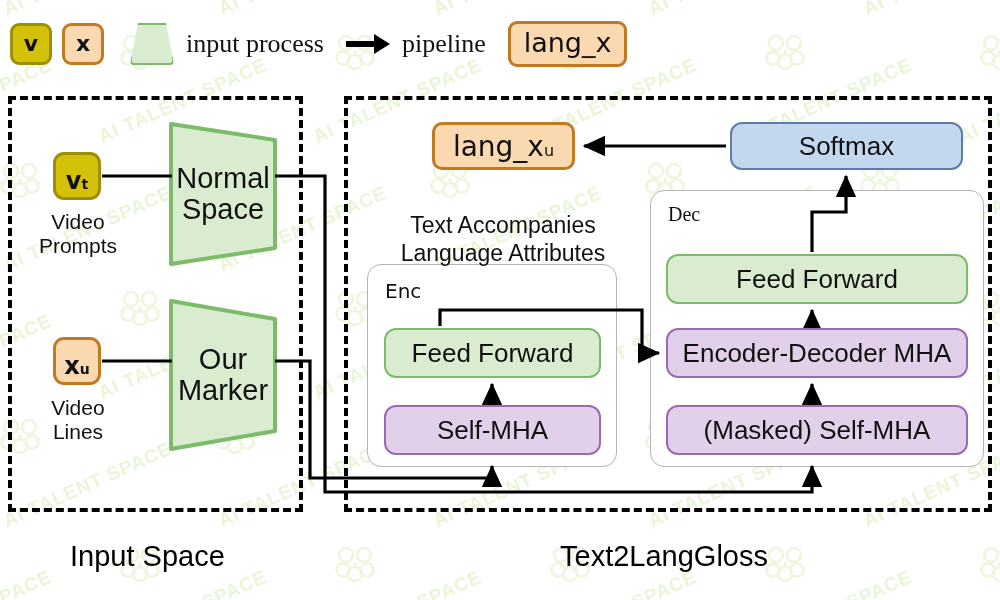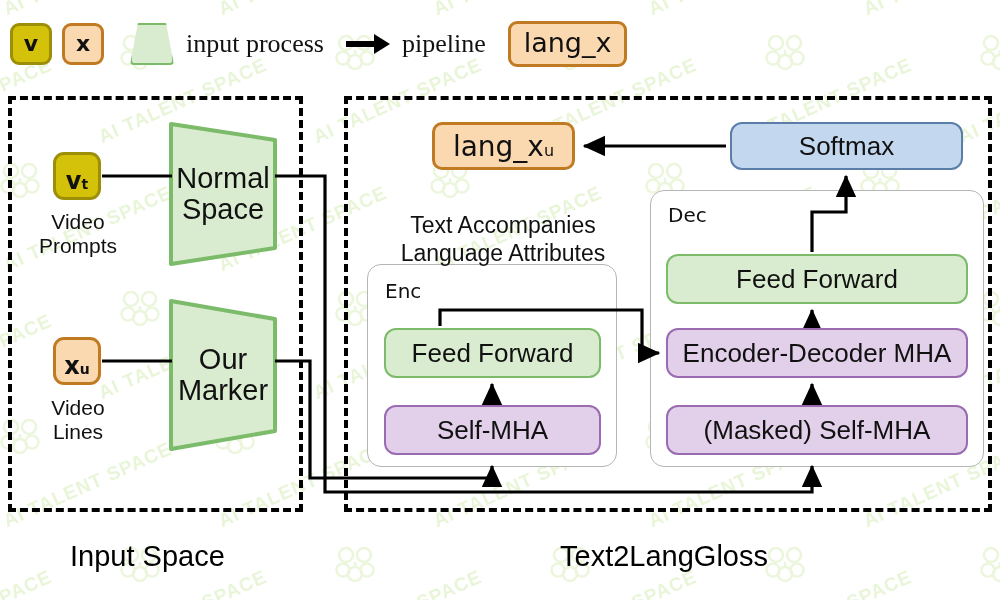--- a/index.html
+++ b/index.html
@@ -684,21 +684,21 @@
   <div class="note" style="left:378px; top:212px; width:250px;">Text Accompanies
 Language Attributes</div>
 
   <div class="subpanel" style="left:367px; top:264px; width:250px; height:203px;"></div>
   <div class="subpanel-label" style="left:385px; top:279px;">Enc</div>
 
   <div class="block green" style="left:384px; top:328px; width:217px; height:50px;">Feed Forward</div>
   <div class="block purple" style="left:384px; top:405px; width:217px; height:50px;">Self-MHA</div>
 
   <div class="subpanel" style="left:650px; top:190px; width:334px; height:277px;"></div>
-  <div class="subpanel-label" style="left:668px; top:203px;">Dec</div>
+  <div class="subpanel-label" style="left:668px; top:203px;font-family:Liberation Serif, serif;">Dec</div>
 
   <div class="block green" style="left:666px; top:254px; width:302px; height:50px;">Feed Forward</div>
   <div class="block purple" style="left:666px; top:405px; width:302px; height:50px;">(Masked) Self-MHA</div>
   <div class="block purple" style="left:666px; top:328px; width:302px; height:50px;">Encoder-Decoder MHA</div>
 
   <svg id="wires" width="1000" height="600" viewBox="0 0 1000 600">
     <defs>
       <marker id="ah" markerWidth="9" markerHeight="9" refX="6.6" refY="3.2" orient="auto" markerUnits="strokeWidth">
         <path d="M0,0 L7,3.2 L0,6.4 z" fill="#000"></path>
       </marker>

